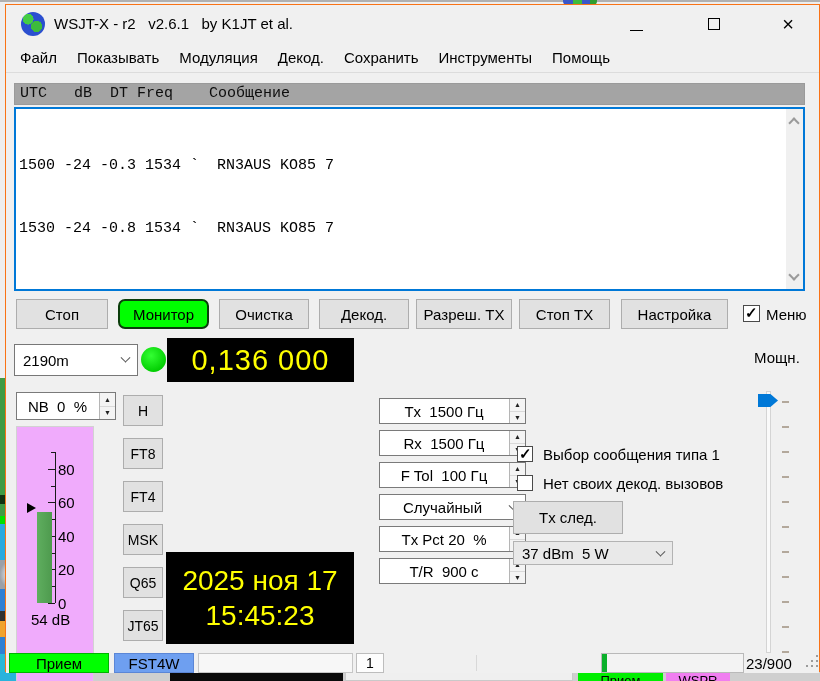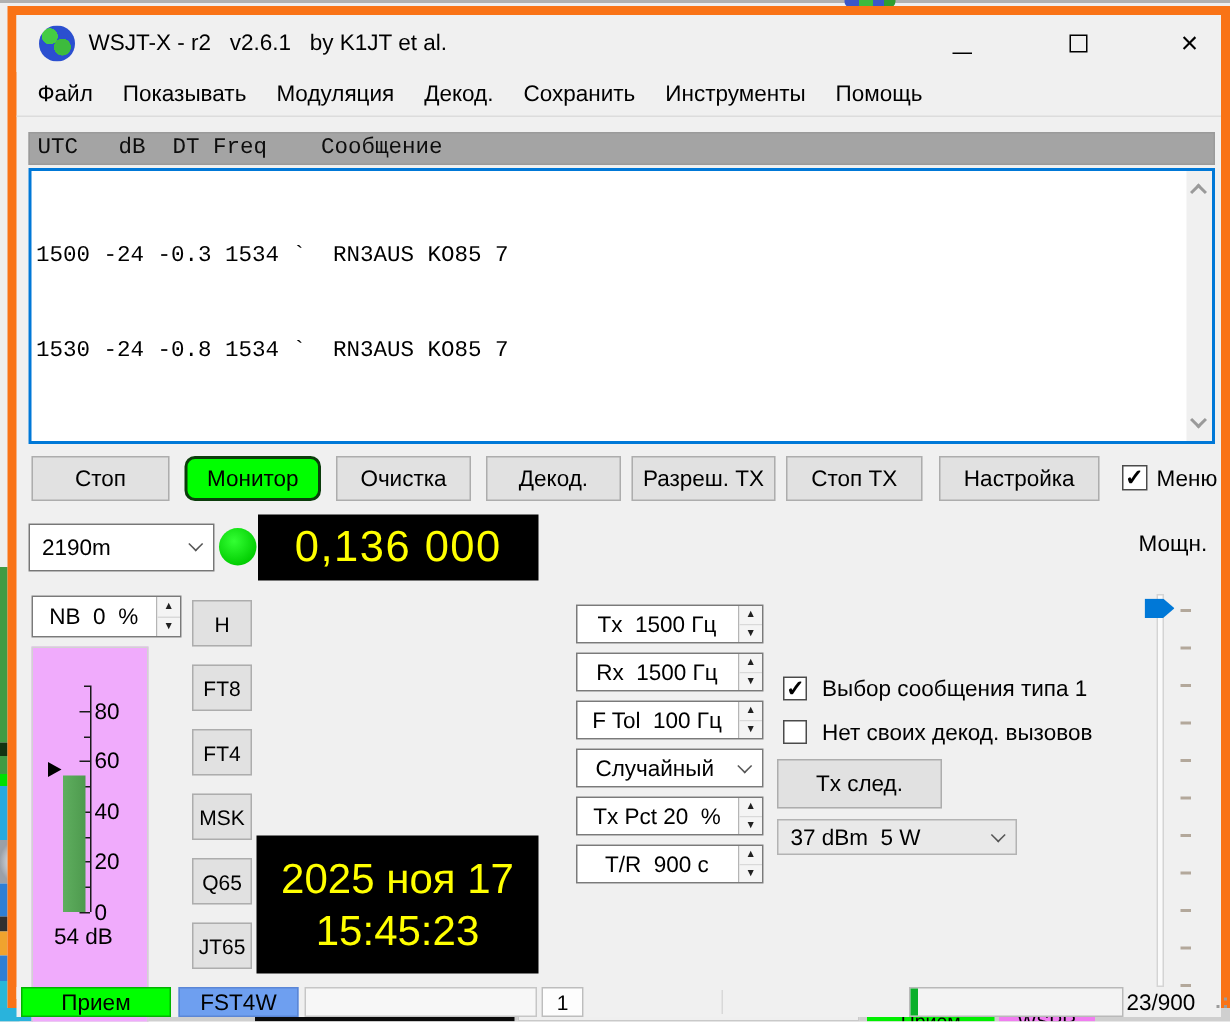--- a/index.html
+++ b/index.html
@@ -13,21 +13,21 @@
                  background:linear-gradient(90deg,#3a57c8 0 28%,#3dbb3d 28% 55%,#3a57c8 55% 78%,#2f9e2f 78% 100%); }
   .bk-left-strip { left:0; top:378px; width:13px; height:303px; }
   .bk-left-strip div { width:13px; }
   .bk-bottom { left:0; top:672px; width:820px; height:9px; background:#cfcfcf; overflow:hidden; }
   .bk-bottom .blkbox { position:absolute; left:170px; top:0; width:173px; height:9px; background:#0a0a0a; }
   .bk-bottom .cyan { position:absolute; left:0; top:0; width:22px; height:9px; background:#29b3dc; }
   .bk-bottom .field { position:absolute; left:345px; top:0; width:228px; height:9px; background:#efefef; border:1px solid #c9c9c9; }
   .bk-badge { position:absolute; top:0; height:9px; overflow:hidden; font-size:13px; line-height:17px; text-align:center; }
 
   
-  .win { left:5px; top:4px; width:815px; height:668px; background:#f0f0f0; border:6px solid #f97316; }
+  .win { left:5px; top:4px; width:815px; height:668px; background:#f0f0f0; border:1px solid #f97316; }
 
   .titlebar { left:0; top:0; width:100%; height:38px; background:#f0f0f0; }
   .app-icon { left:15px; top:7px; width:24px; height:24px; border-radius:50%;
               background: radial-gradient(circle at 30% 30%, #44cc44 0 22%, transparent 23%),
                           radial-gradient(circle at 65% 60%, #3dbb3d 0 26%, transparent 27%),
                           radial-gradient(circle at 50% 50%, #2b4fd0 0 70%, #1a2f8a 100%); }
   .title-text { left:48px; top:10px; font-size:15px; white-space:pre; }
   .wctl { top:0; width:44px; height:38px; display:flex; align-items:center; justify-content:center; }
   .wctl-min { left:608px; } .wctl-max { left:686px; } .wctl-close { left:760px; }
   .glyph-min { width:13px; height:0; border-top:1px solid #000; margin-top:12px; }
@@ -81,21 +81,21 @@
   .m-tick { position:absolute; background:#1a1a1a; height:1px; }
   .m-tick.major { left:31px; width:7px; }
   .m-tick.minor { left:34px; width:4px; }
   .m-lab { position:absolute; left:41px; font-size:15px; }
   .m-bar { position:absolute; left:20px; width:15px; background:linear-gradient(90deg,#5fae5f,#4e9a4e); }
   .m-ptr { position:absolute; left:10px; width:0; height:0; border-top:5px solid transparent; border-bottom:5px solid transparent; border-left:9px solid #000; }
   .m-val { position:absolute; left:14px; top:184px; font-size:15px; }
 
   .clock { left:160px; top:547px; width:188px; height:92px; background:#000; color:#ffff00; display:flex; flex-direction:column; align-items:center; justify-content:center; gap:3px; font-size:28px; }
 
-  .mid-spin { left:373px; width:125px; height:26px; }
+  .mid-spin { left:373px; width:147px; height:26px; }
 
   .cb-row { left:505px; width:228px; height:22px; display:flex; align-items:center; gap:10px; padding-left:6px; }
   .cb-row .checkbox { width:16px; height:16px; flex:none; }
   .cb-row span.txt { font-size:15px; white-space:nowrap; }
   .row-spot { top:409px; background:#ffff00; }
   .row-type1 { top:438px; }
   .row-nocall { top:467px; }
   .btn-txnext { left:507px; top:496px; width:110px; height:33px; }
   .pwr-combo { left:507px; top:536px; width:160px; height:24px; background:#e9e9e9; border:1px solid #b3b3b3; font-size:15px; display:flex; align-items:center; padding-left:8px; white-space:pre; }
 

